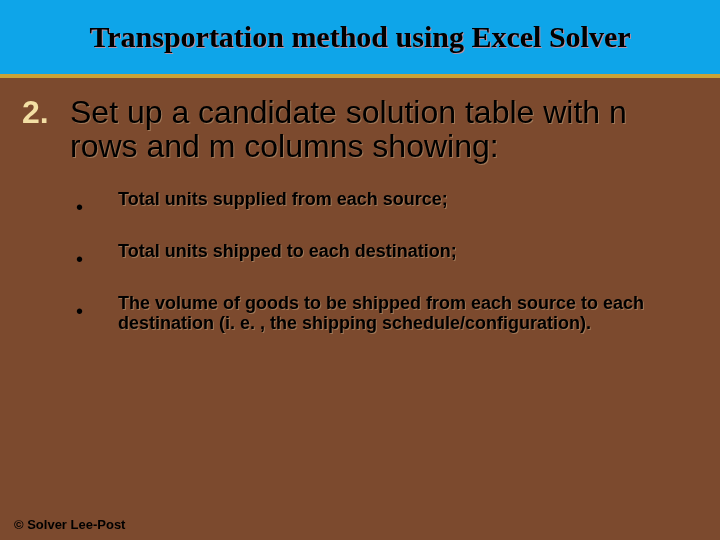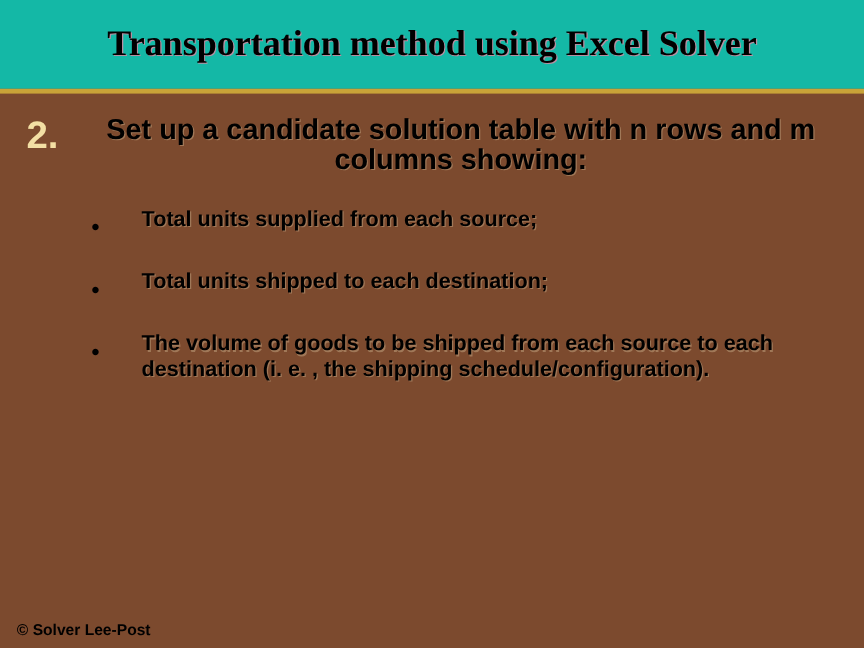--- a/index.html
+++ b/index.html
@@ -4,21 +4,21 @@
 <style>
   * { margin: 0; padding: 0; box-sizing: border-box; }
   html, body { width: 720px; height: 540px; overflow: hidden; }
   body {
     background: #7c4a2e;
     font-family: Arial, Helvetica, sans-serif;
     color: #000;
     position: relative;
   }
   .header {
-    background: #14b8a6;
+    background: #0ea5e9;
     height: 74px;
     display: flex;
     align-items: center;
     justify-content: center;
   }
   .title {
     font-family: "Times New Roman", Times, serif;
     font-weight: bold;
     font-size: 30px;
     color: #000;
@@ -37,26 +37,25 @@
   }
   .step-num {
     font-size: 32px;
     font-weight: bold;
     color: #f3dfa4;
     width: 48px;
     flex-shrink: 0;
     line-height: 1.05;
   }
   .step-text {
-    font-size: 24px;
-    font-weight: bold;
+    font-size: 32px;
+    font-weight: normal;
     color: #000;
     line-height: 1.05;
     text-shadow: 1px 1px 0 #a07858;
-    text-align: center;
   }
   .bullets {
     margin-top: 26px;
     padding-left: 48px;
   }
   .bullet-row {
     display: flex;
     align-items: flex-start;
     margin-bottom: 20px;
   }

